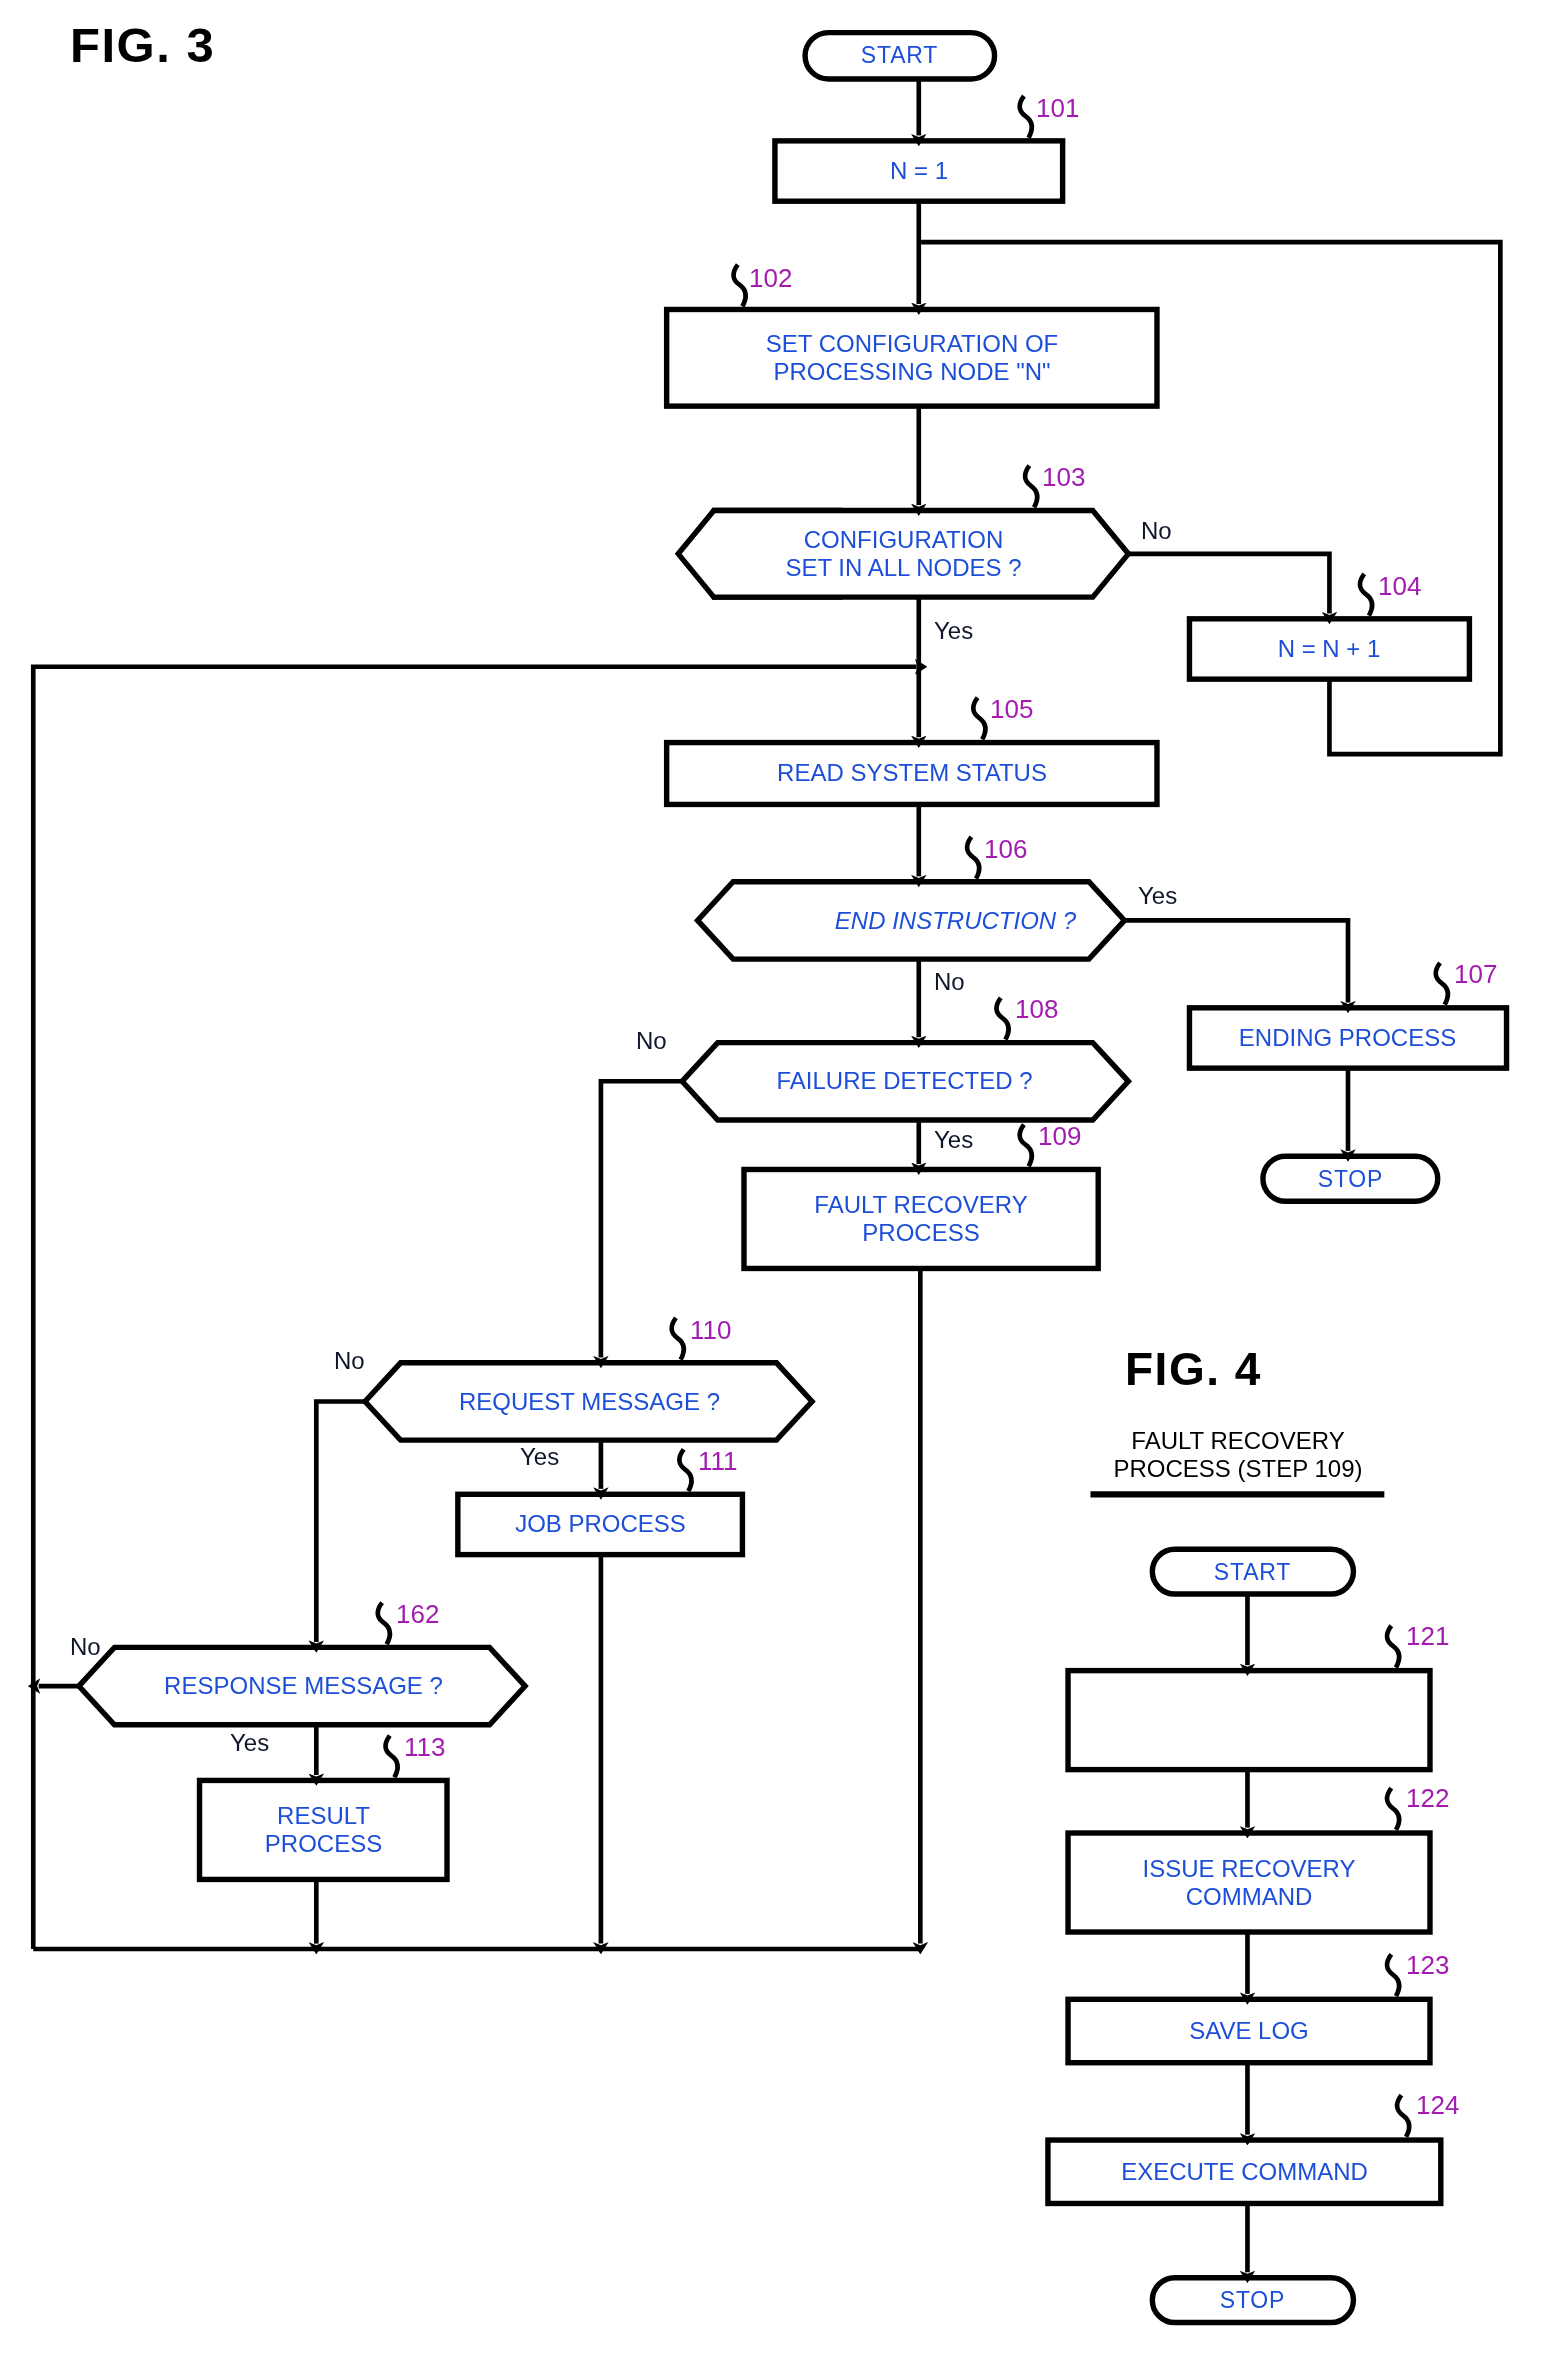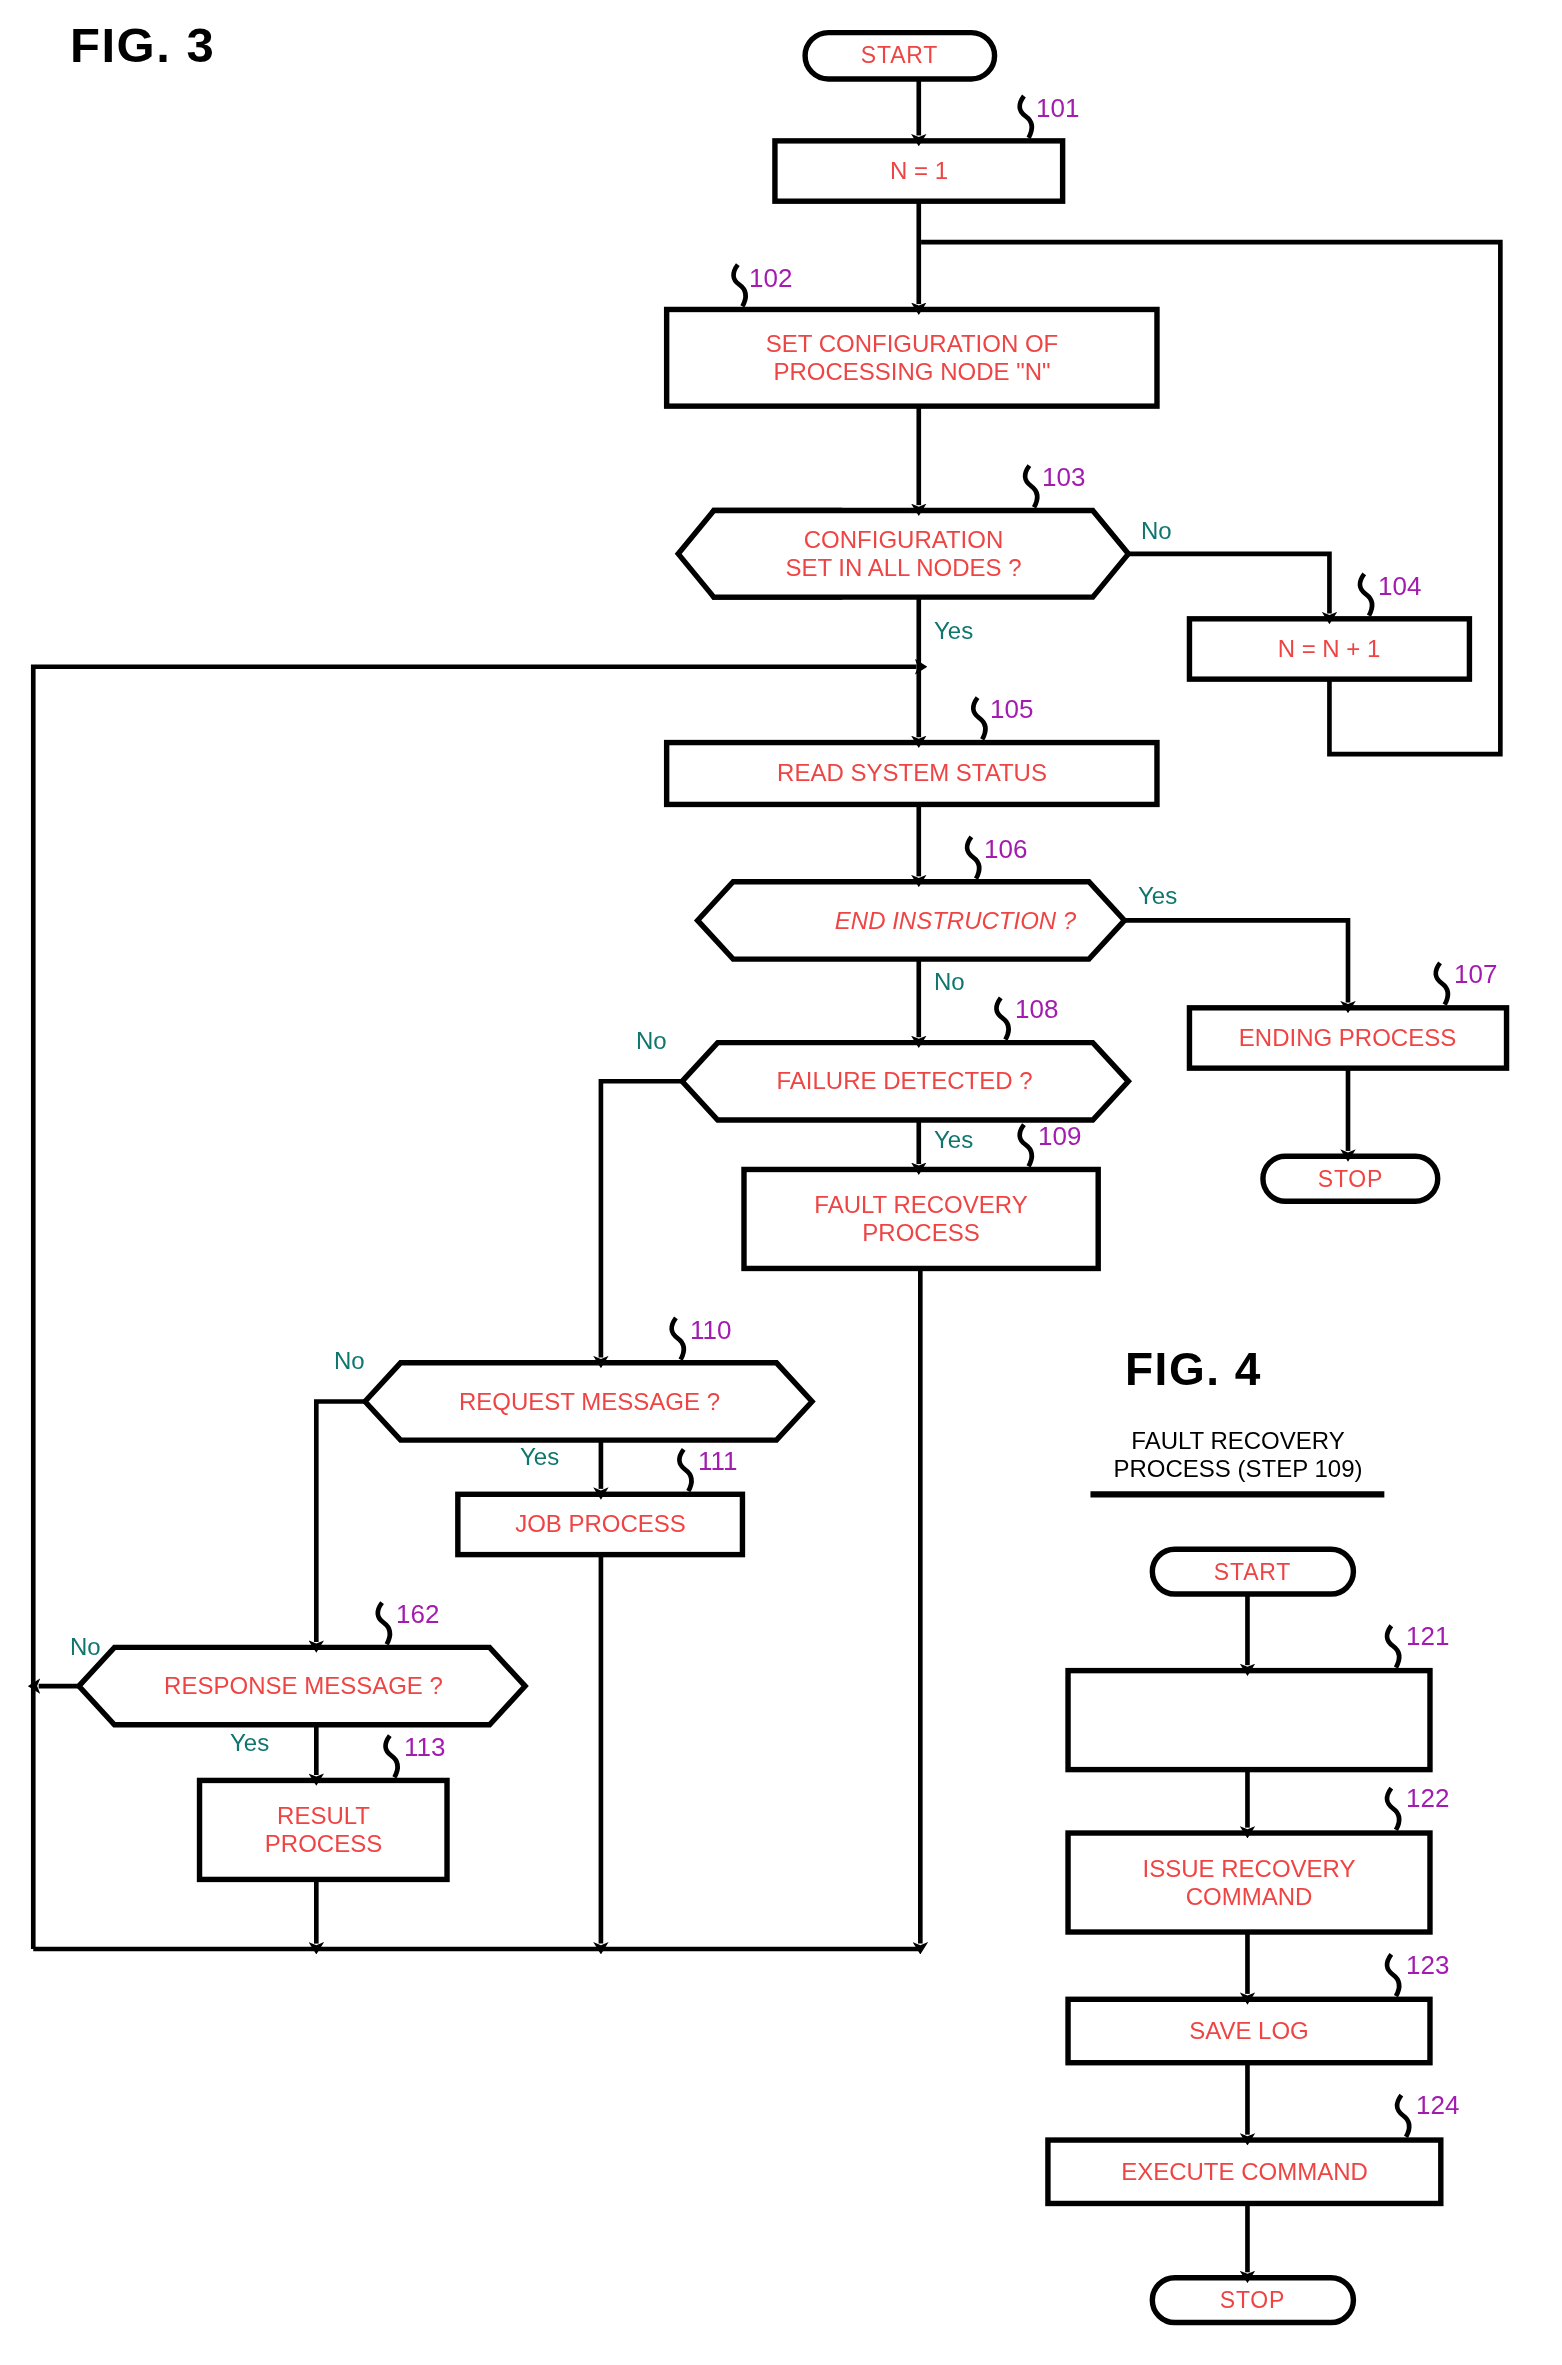--- a/index.html
+++ b/index.html
@@ -30,40 +30,40 @@
     font-size:24px;
     line-height:28px;
     color:#000;
     white-space:pre-line;
   }
 
   
   .nodetext{
     position:absolute;
     text-align:center;
-    color:#ef4444;
+    color:#1d4ed8;
     font-size:24px;
     line-height:28px;
     white-space:pre-line;
     display:flex;
     align-items:center;
     justify-content:center;
     pointer-events:none;
   }
   .termtext{font-size:23px;letter-spacing:0.8px;}
   .reftext{
     position:absolute;
     font-size:26px;
     color:#a21caf;
     white-space:nowrap;
   }
   .branchtext{
     position:absolute;
     font-size:24px;
-    color:#0f766e;
+    color:#0f172a;
     white-space:nowrap;
   }
 </style>
 </head>
 <body>
 
 <div id="page">
 
   <svg id="svgroot" viewBox="0 0 2021 3059" xmlns="http://www.w3.org/2000/svg">
     <defs>

